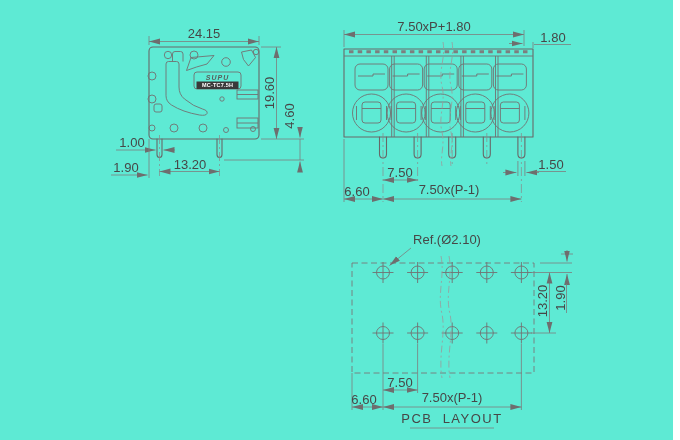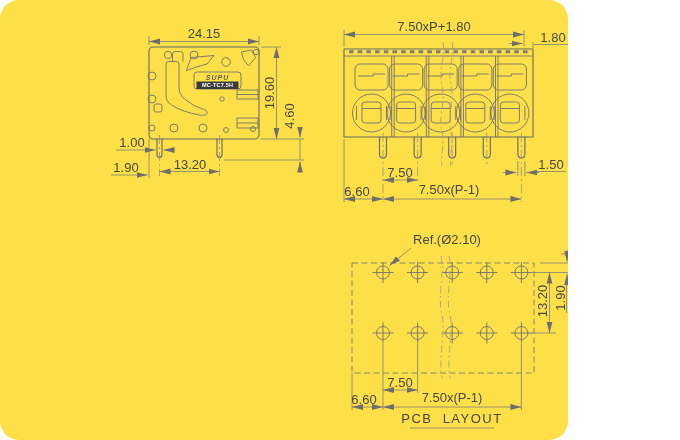--- a/index.html
+++ b/index.html
@@ -1,16 +1,16 @@
 <!DOCTYPE html>
 <html><head>
 <meta charset="utf-8">
 <style>
   html,body{margin:0;padding:0;background:#ffffff;}
-  #stage{position:relative;width:568px;height:440px;background:#fde047;overflow:hidden;border-radius:19px;}
+  #stage{position:relative;width:673px;height:440px;background:#5eead4;overflow:hidden;}
   svg{display:block;}
   svg .ln{fill:none;stroke:#686868;stroke-width:1.1;stroke-linecap:round;stroke-linejoin:round;}
   svg .det{fill:none;stroke:#727272;stroke-width:0.9;}
   svg .dim{fill:none;stroke:#7d7d7d;stroke-width:0.8;}
   svg .cl{fill:none;stroke:#8a8a8a;stroke-width:0.7;stroke-dasharray:9 3 2 3;}
   svg .dash{fill:none;stroke:#787878;stroke-width:0.9;stroke-dasharray:6 3.5;}
   svg .brk{fill:none;stroke:#9a9a9a;stroke-width:0.8;stroke-dasharray:7 3 2 3;}
   svg .slots{fill:none;stroke:#7e7e7e;stroke-width:3;stroke-dasharray:4.5 4.2;}
   svg text{font-family:"Liberation Sans","DejaVu Sans",sans-serif;font-size:13px;fill:#474747;}
   svg text.small{font-size:7px;font-weight:bold;letter-spacing:1px;fill:#5a5a5a;font-style:italic;}

